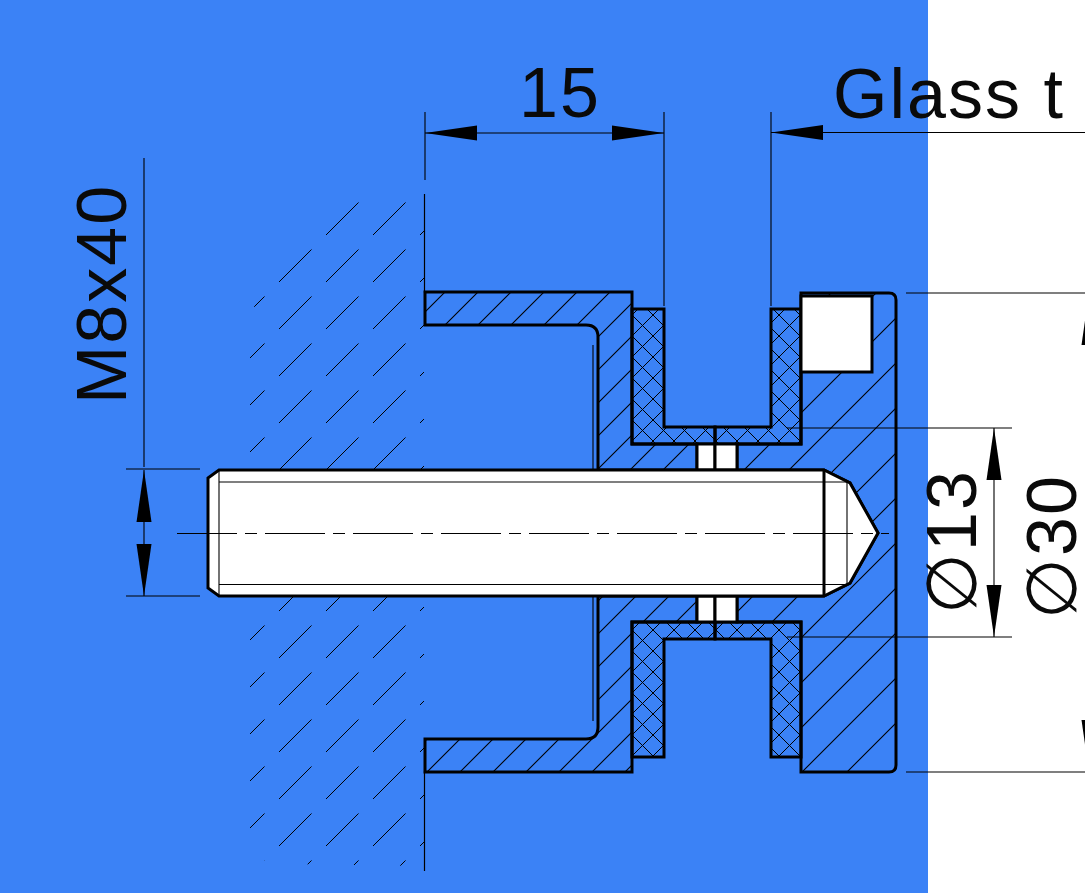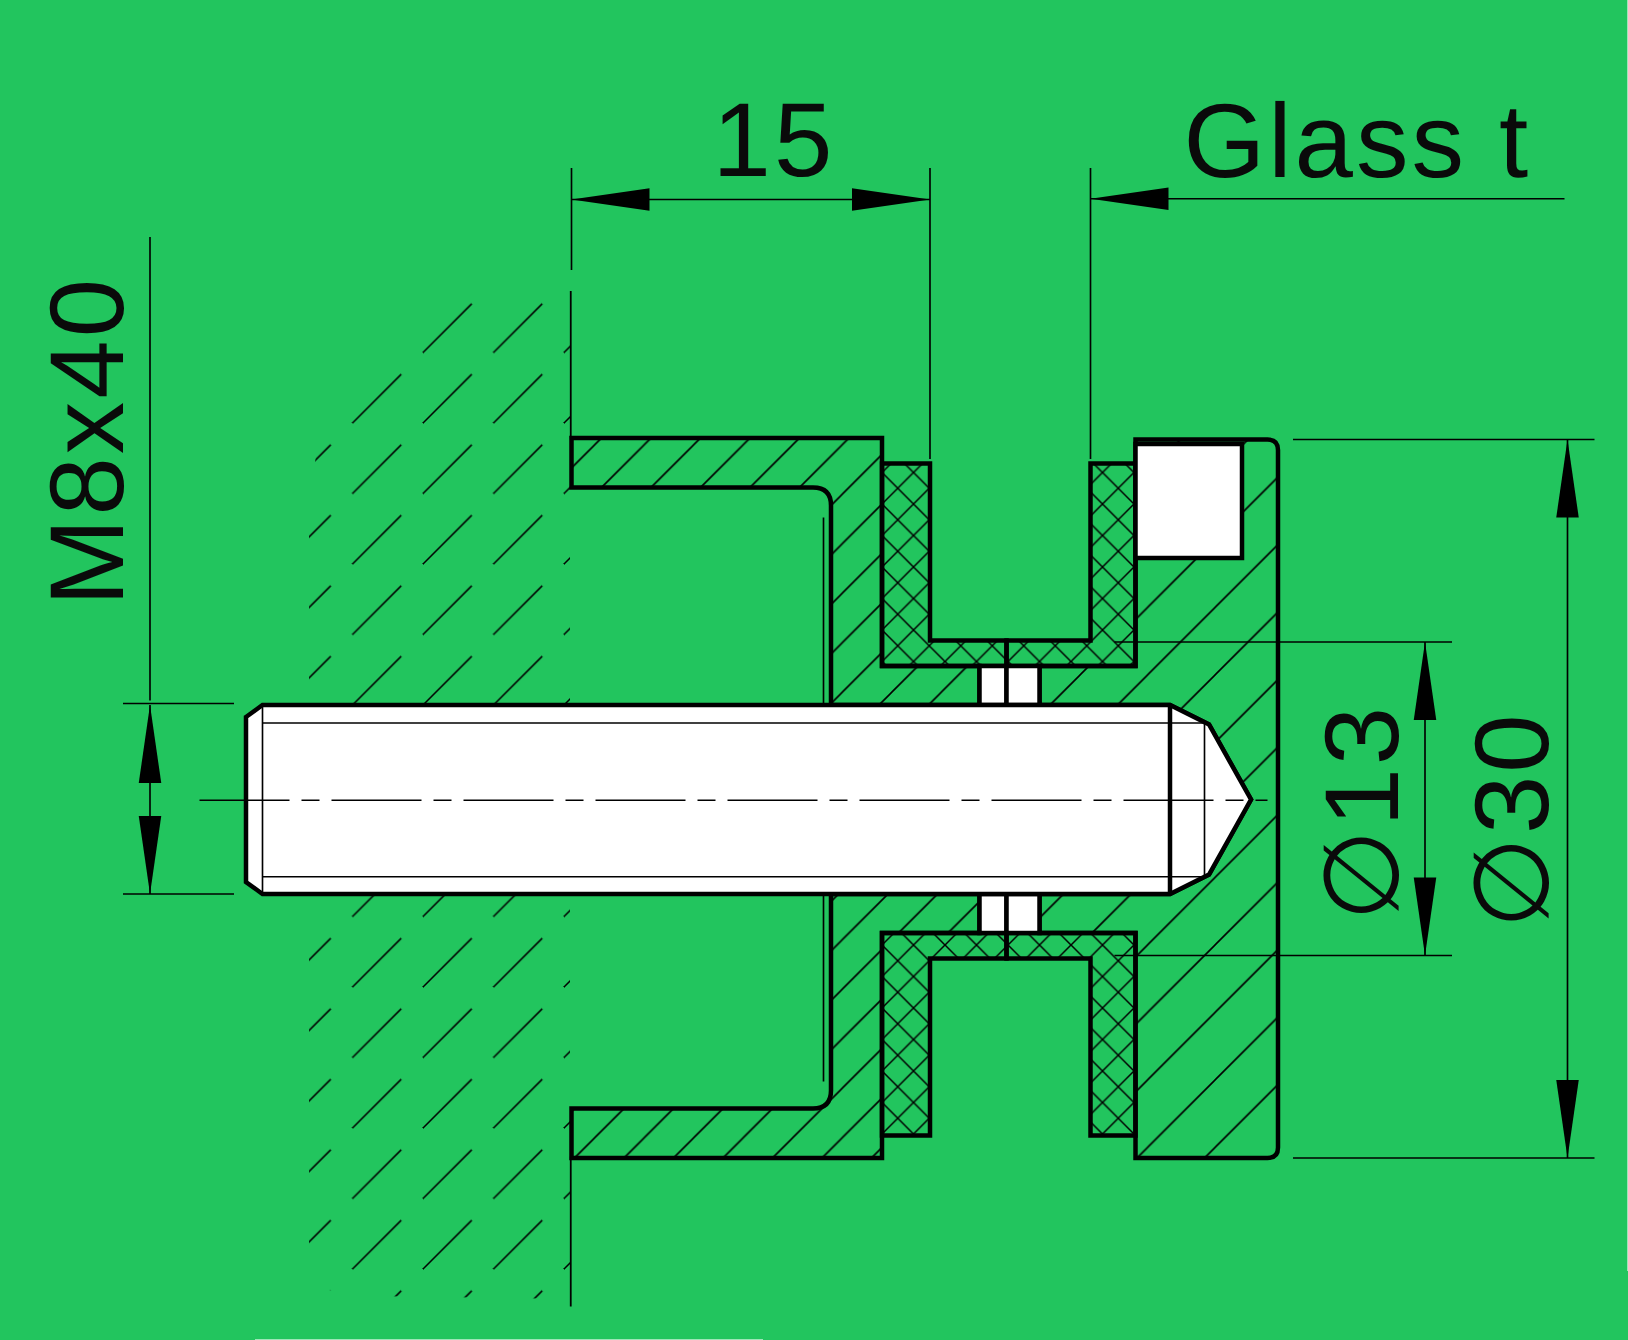--- a/index.html
+++ b/index.html
@@ -5,23 +5,24 @@
   html, body {
     margin: 0;
     padding: 0;
     background: #ffffff;
     width: 1085px;
     height: 893px;
     overflow: hidden;
   }
   .stage {
     position: relative;
-    width: 1085px;
+    width: 884px;
     height: 893px;
-    background: #22c55e;
+    background: #3b82f6;
+    padding-left: 44px;
   }
   svg { display: block; }
   .dim-text {
     font-family: "Liberation Sans", "DejaVu Sans", sans-serif;
     font-size: 70px;
     font-weight: 400;
     fill: #0a0a0a;
     letter-spacing: 2px;
   }
 </style>

